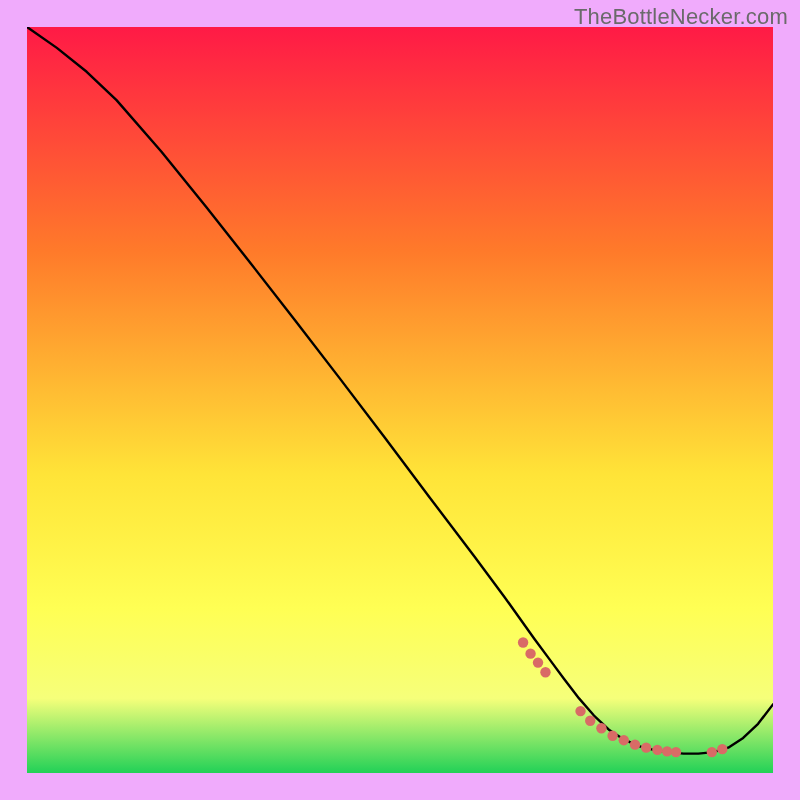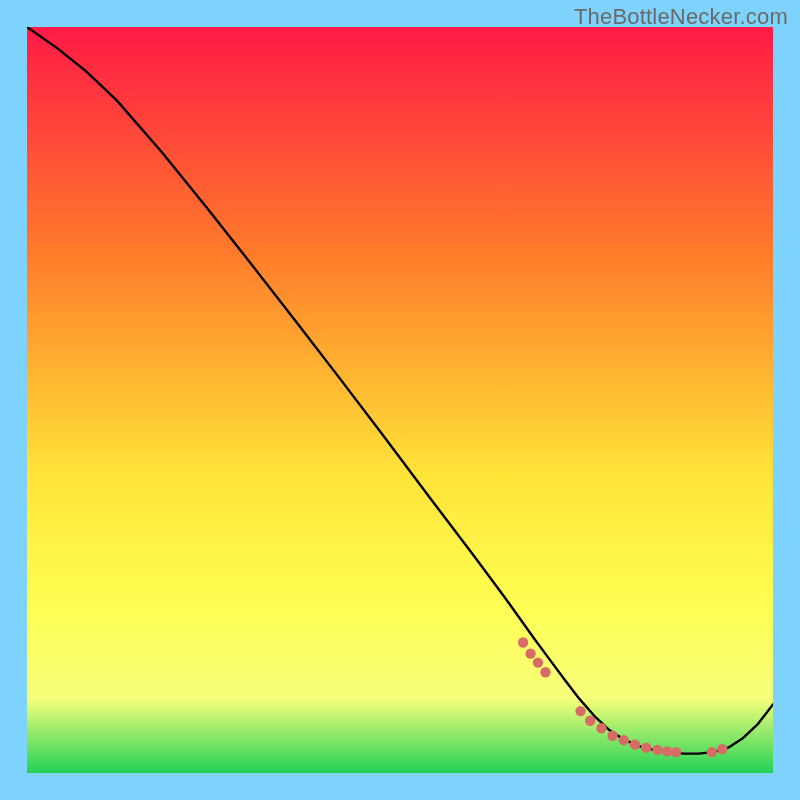--- a/index.html
+++ b/index.html
@@ -1,21 +1,21 @@
 <!DOCTYPE html>
 <html><head>
 <meta charset="utf-8">
 <style>
   * { margin: 0; padding: 0; box-sizing: border-box; }
   html, body { width: 800px; height: 800px; background: #000; overflow: hidden; }
   .frame {
     position: relative;
     width: 800px;
     height: 800px;
-    background: #7dd3fc;
+    background: #f0abfc;
   }
   .watermark {
     position: absolute;
     top: 4px;
     right: 12px;
     font-family: Arial, Helvetica, sans-serif;
     font-size: 22px;
     color: #6a6a6a;
     font-weight: 500;
     letter-spacing: 0.2px;

